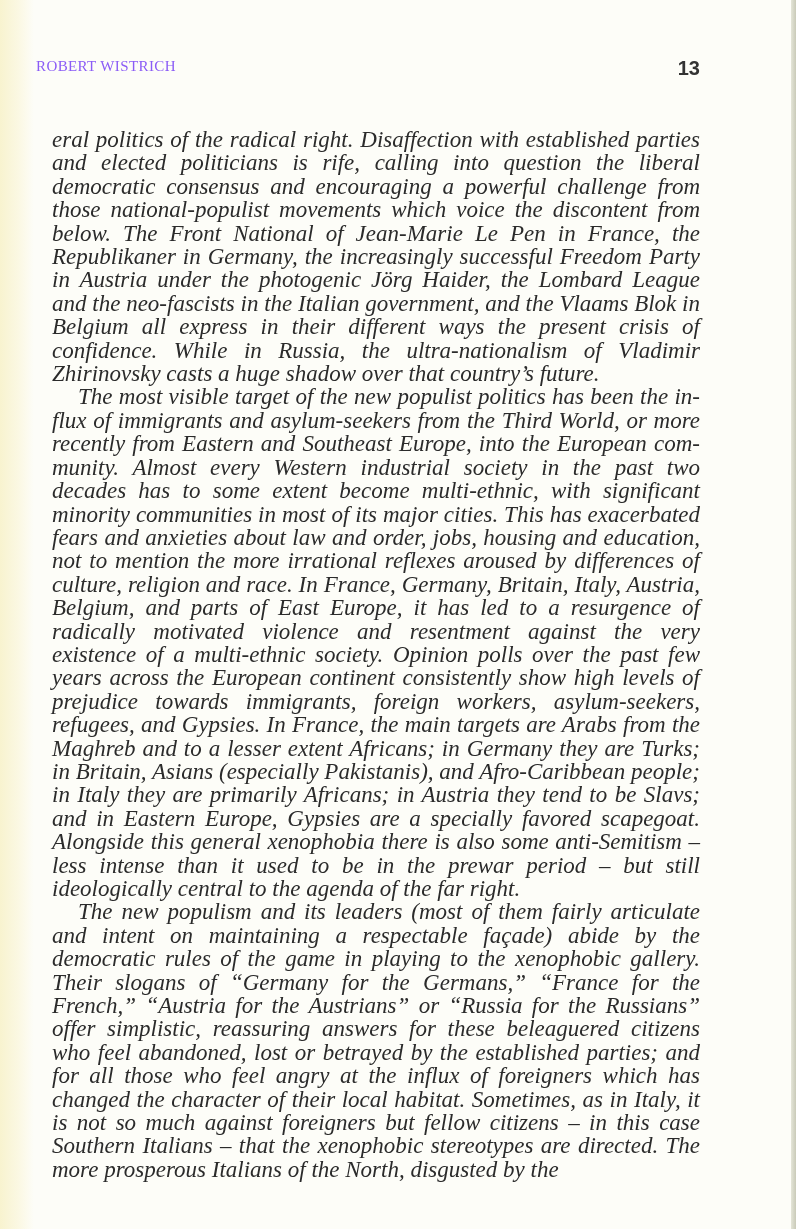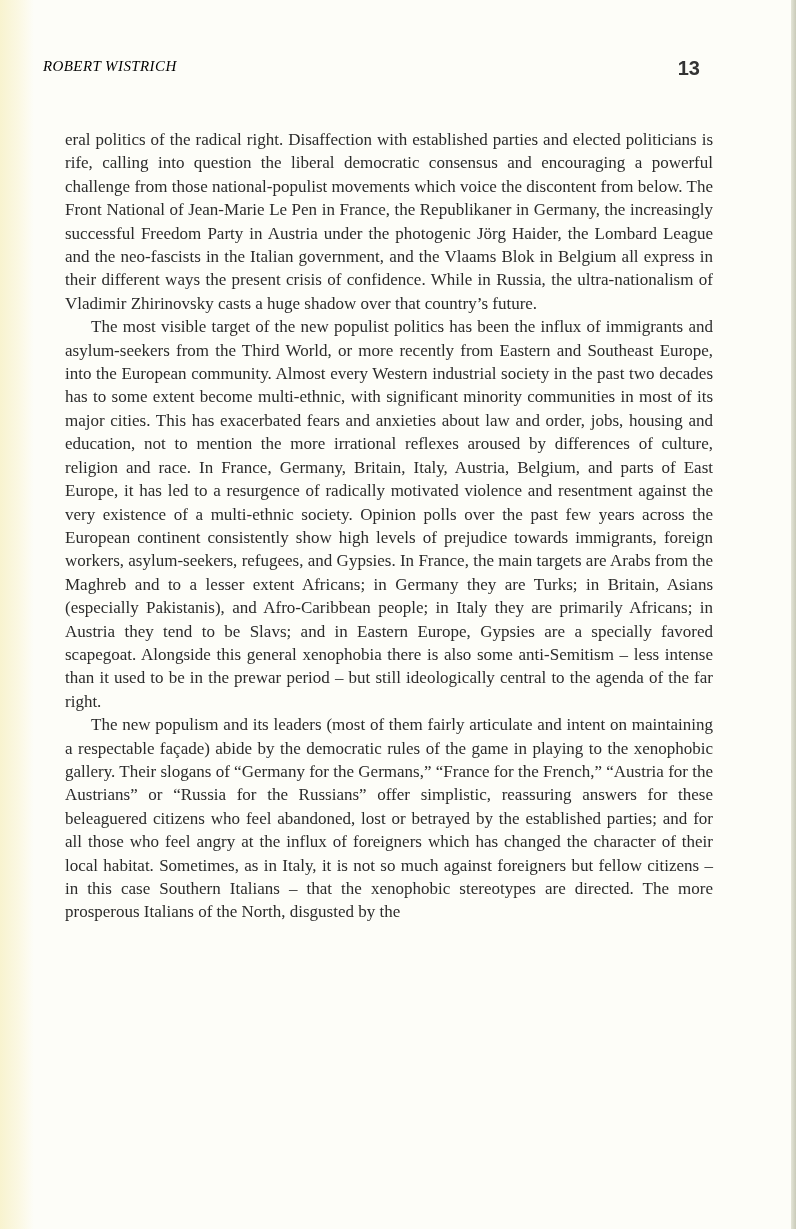--- a/index.html
+++ b/index.html
@@ -29,43 +29,43 @@
   }
   .running-head {
     position: absolute;
     left: 35px;
     top: 58px;
     width: 665px;
     height: 22px;
   }
   .author {
     position: absolute;
-    left: 8px; top: 0;
+    left: 1px; top: 0;
     font-size: 15px;
     letter-spacing: 0.4px;
-    color: #000000;
-    font-style: italic;
+    color: #8b5cf6;
   }
   .page-number {
     position: absolute;
     right: 0; top: -1px;
     font-family: "Liberation Sans", "DejaVu Sans", sans-serif;
     font-weight: bold;
     font-size: 20px;
     color: #333;
   }
   .body-text {
     position: absolute;
-    left: 65px;
+    left: 52px;
     top: 128px;
     width: 648px;
-    font-size: 17px;
+    font-size: 23px;
     line-height: 23.4px;
     text-align: justify;
     hyphens: manual;
+    font-style: italic;
   }
   .para {
     margin: 0;
   }
   .para.indent {
     text-indent: 26px;
   }
 </style>
 </head>
 <body>

